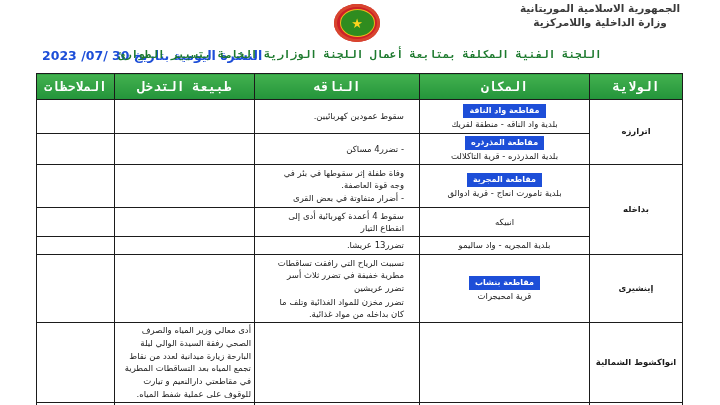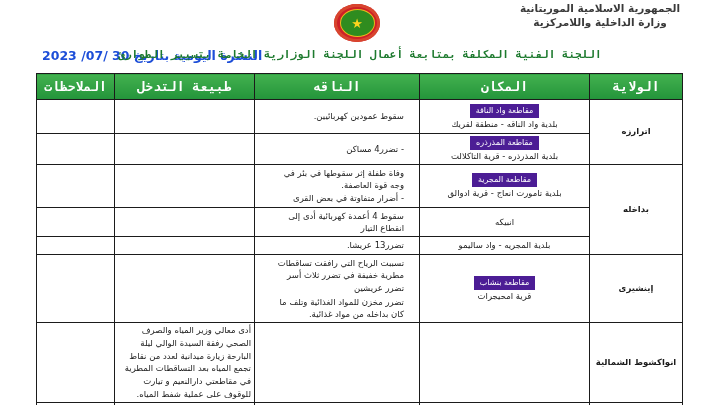--- a/index.html
+++ b/index.html
@@ -44,22 +44,22 @@
     background:linear-gradient(#43b14f,#23943a);color:#fff;
     font-size:13px;font-weight:bold;height:23px;font-family:Liberation Mono, monospace;
   }
   .bulletin td{font-size:8.5px;color:#1c1c1c;vertical-align:middle;}
   .wilaya{
     font-size:13.5px;font-weight:bold;text-align:center;vertical-align:top;
     padding-top:3px;line-height:1.3;color:#111;
   }
   .place{text-align:center;vertical-align:top;font-size:8px;line-height:1.5;}
   .badge{
-    display:inline-block;background:#4c1d95;color:#fff;
-    padding:1px 6px;font-size:8px;font-weight:normal;margin-top:1px;
+    display:inline-block;background:#1d4ed8;color:#fff;
+    padding:1px 6px;font-size:8px;font-weight:bold;margin-top:1px;
   }
   .damages{text-align:right;font-size:8.5px;line-height:1.45;padding-right:6px;}
   .damages div{margin:1px 12px;}
   .intervention{
     text-align:right;vertical-align:top;font-size:8px;line-height:1.5;
     padding:2px 4px;
     margin-left:10px;
   }
   .r1{height:34px}.r2{height:25px}.r3{height:38px}.r4{height:27px}
   .r5{height:14px}.r6{height:64px}.r7{height:63px}.r8{height:34px}

